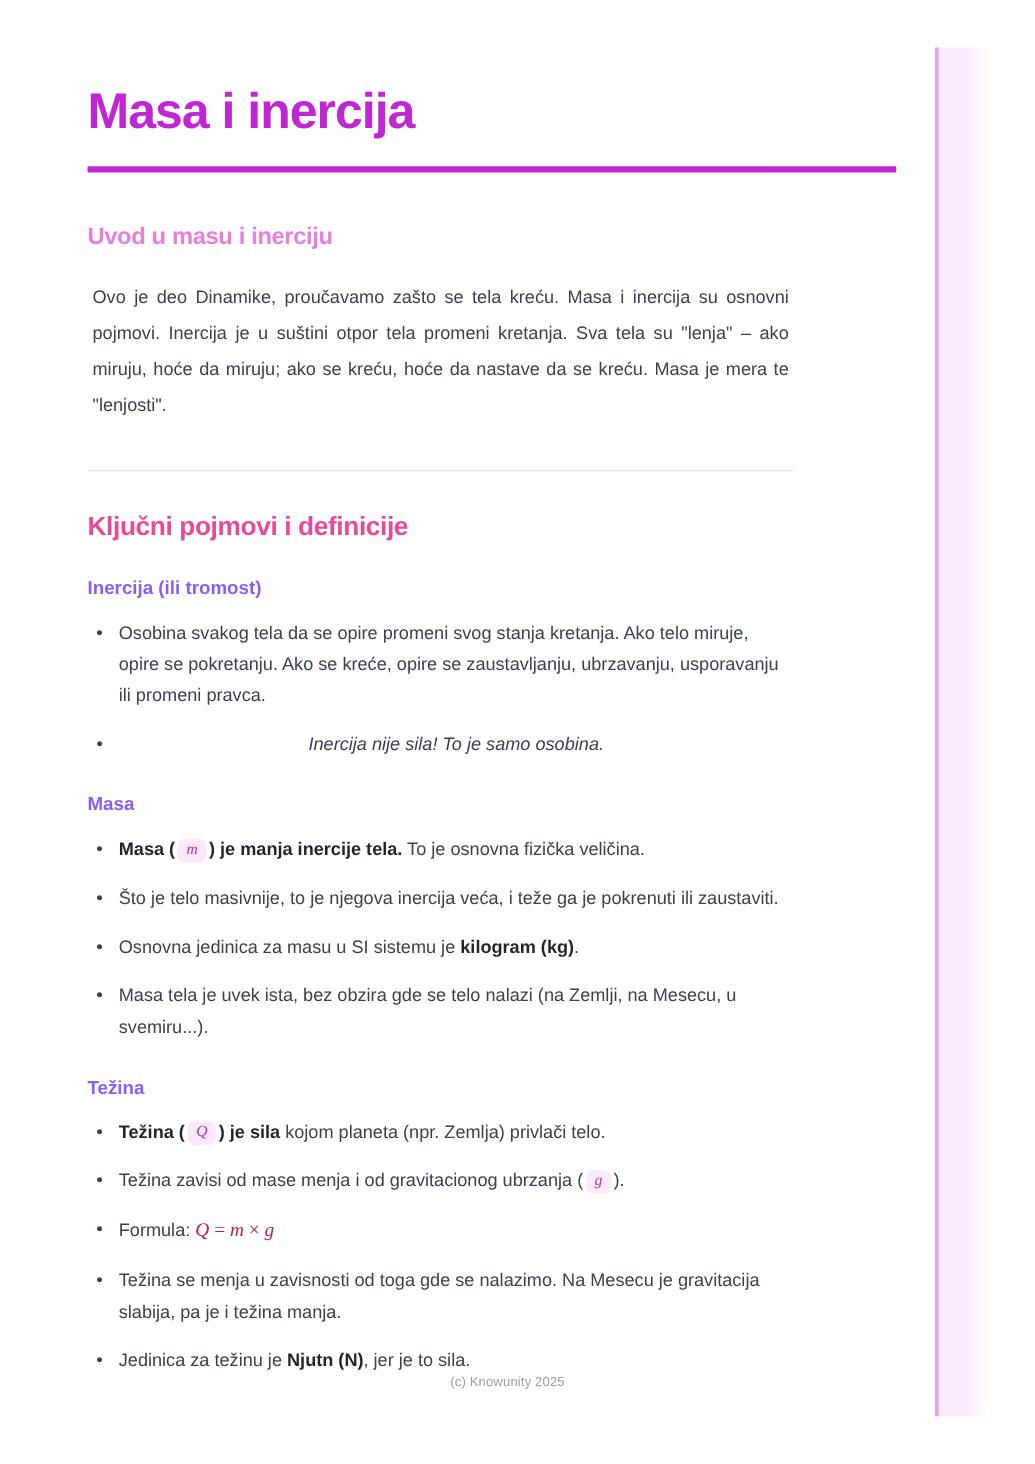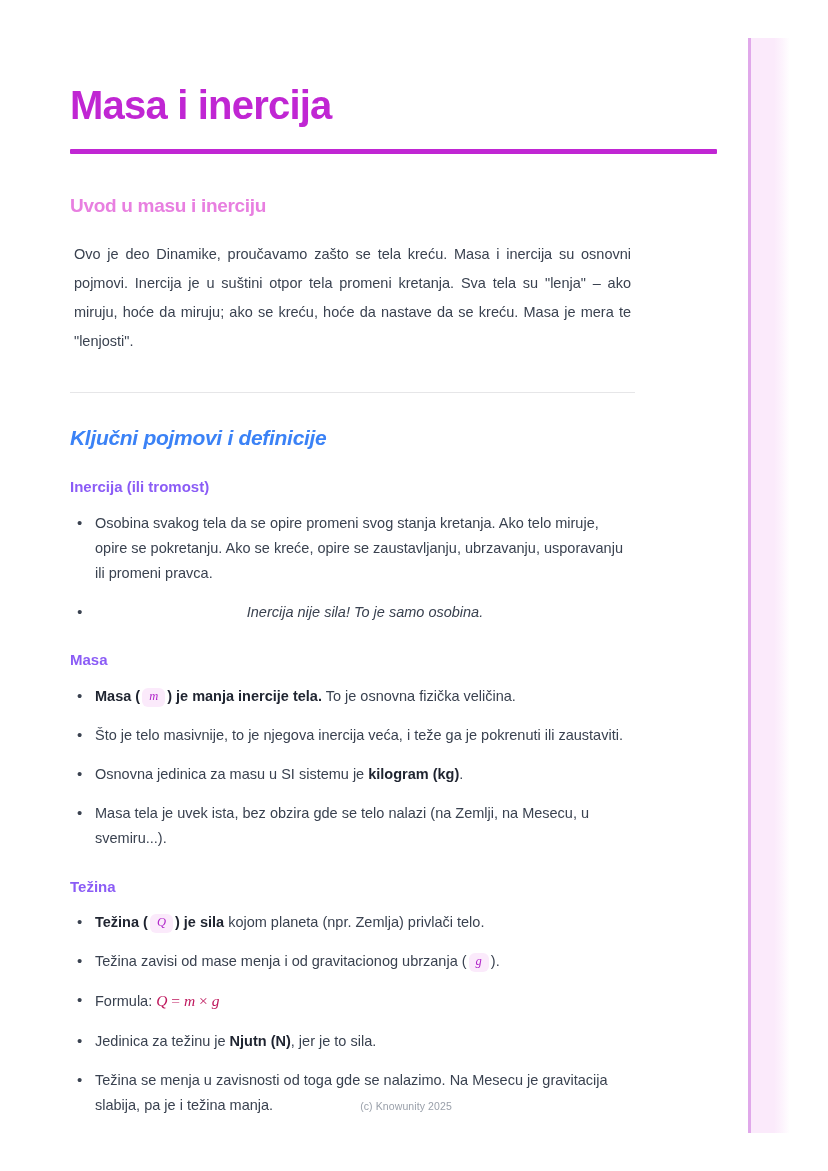--- a/index.html
+++ b/index.html
@@ -35,21 +35,21 @@
     top: 38px;
     left: 748px;
     width: 3px;
     height: 1095px;
     background: #e0a8ea;
   }
 
   
   .page {
     position: absolute;
-    top: 16px;
+    top: 0;
     left: 0;
     width: 792px;
     padding: 0;
   }
   .content {
     margin-left: 70px;
     width: 565px;
   }
 
   
@@ -74,24 +74,23 @@
   .h2 {
     margin: 0;
     padding-top: 40px;
     font-size: 19px;
     line-height: 1.25;
     font-weight: 700;
     letter-spacing: -0.3px;
     color: #e87fe0;
   }
   .h2.strong {
-    color: #3b82f6;
+    color: #ec4899;
     font-size: 21px;
     padding-top: 32px;
-    font-style: italic;
   }
   .h3 {
     margin: 0;
     padding-top: 26px;
     font-size: 15px;
     line-height: 1.3;
     font-weight: 700;
     color: #8b5cf6;
   }
 
@@ -213,20 +212,20 @@
       <li>Što je telo masivnije, to je njegova inercija veća, i teže ga je pokrenuti ili zaustaviti.</li>
       <li><span>Osnovna jedinica za masu u SI sistemu je </span><b class="b">kilogram (kg)</b><span>.</span></li>
       <li>Masa tela je uvek ista, bez obzira gde se telo nalazi (na Zemlji, na Mesecu, u svemiru...).</li>
     </ul>
 
     <h3 class="h3">Težina</h3>
     <ul class="bullets">
       <li><b class="b">Težina (</b><span class="chip">Q</span><b class="b">) je sila</b><span> kojom planeta (npr. Zemlja) privlači telo.</span></li>
       <li><span>Težina zavisi od mase menja i od gravitacionog ubrzanja (</span><span class="chip">g</span><span>).</span></li>
       <li><span>Formula: </span><span class="formula"><span>Q</span><span class="op"> = </span><span>m</span><span class="op"> × </span><span>g</span></span></li>
+      <li>Težina se menja u zavisnosti od toga gde se nalazimo. Na Mesecu je gravitacija slabija, pa je i težina manja.</li>
       <li><span>Jedinica za težinu je </span><b class="b">Njutn (N)</b><span>, jer je to sila.</span></li>
-      <li>Težina se menja u zavisnosti od toga gde se nalazimo. Na Mesecu je gravitacija slabija, pa je i težina manja.</li>
     </ul>
 
   </div>
 </div>
 
 <div class="footer">(c) Knowunity 2025</div>
 
 </body></html>

